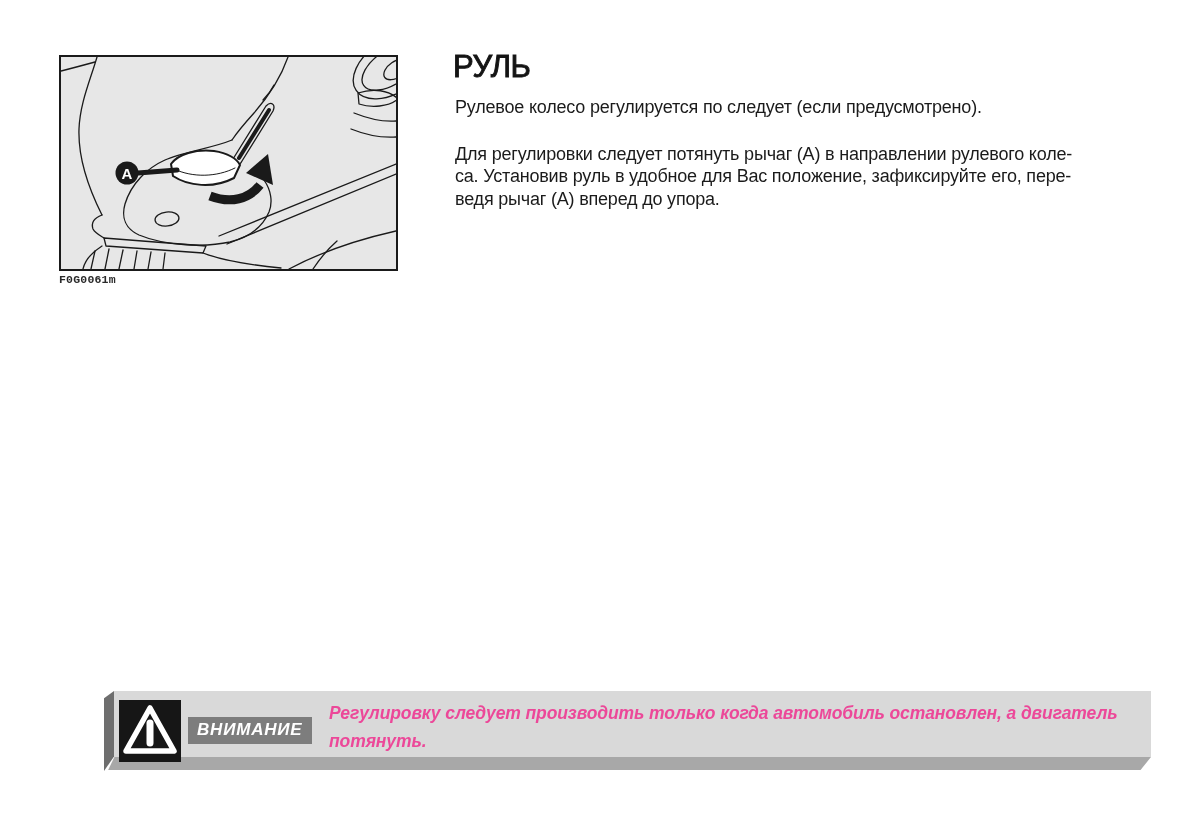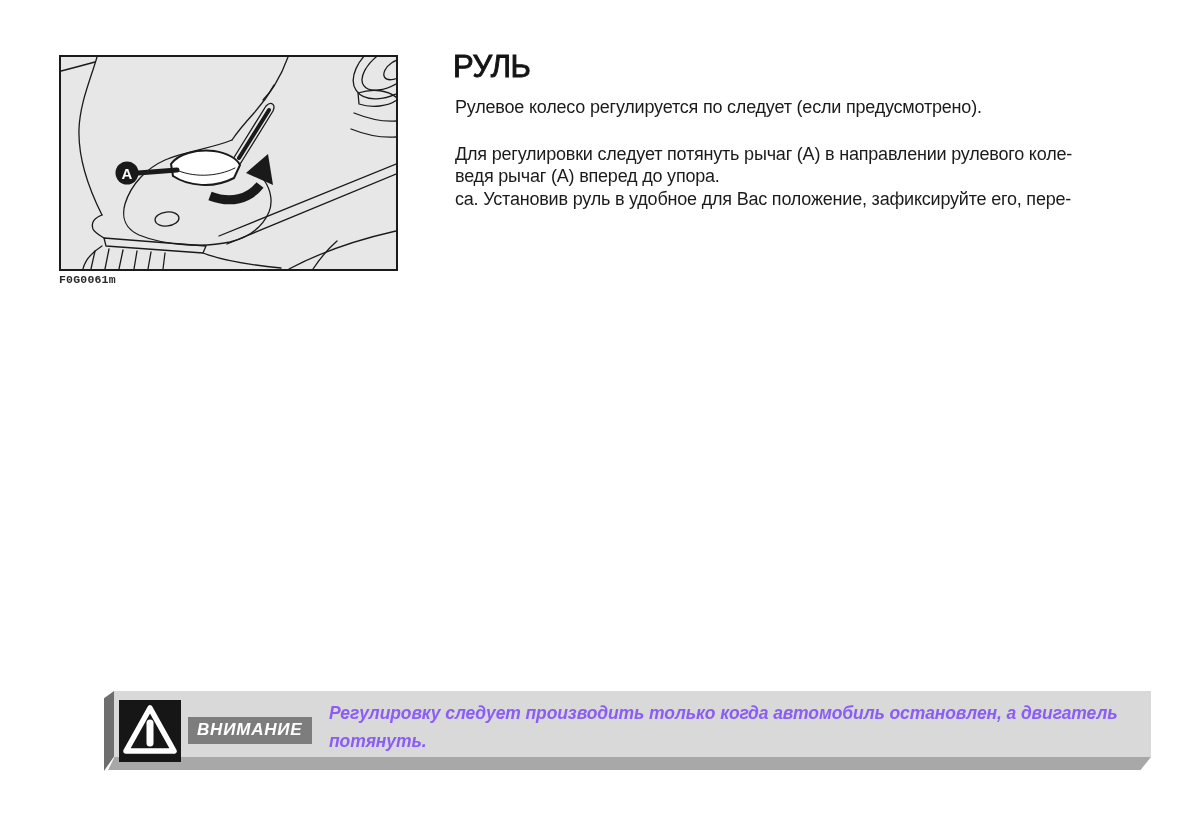--- a/index.html
+++ b/index.html
@@ -42,21 +42,21 @@
   }
   .warn-icon{position:absolute;left:15px;top:9px;width:62px;height:62px;background:#161616;z-index:3;}
   .warn-icon svg{display:block;width:100%;height:100%;}
   .warn-label{
     position:absolute;left:84px;top:26px;z-index:3;background:#7d7d7d;color:#ffffff;
     font-size:17px;font-weight:bold;font-style:italic;letter-spacing:.8px;
     padding:3px 10px 4px 9px;
   }
   .warn-text{
     position:absolute;left:225px;top:8px;width:810px;z-index:3;
-    font-size:17.5px;font-weight:bold;font-style:italic;line-height:28px;color:#8b5cf6;
+    font-size:17.5px;font-weight:bold;font-style:italic;line-height:28px;color:#ec4899;
     letter-spacing:-.1px;
   }
   .warn-text .line{display:block;white-space:nowrap;}
 </style>
 </head>
 <body>
 
 <div class="page">
 
   <div class="figure-frame">
@@ -118,22 +118,22 @@
   </div>
   <div class="figure-caption">F0G0061m</div>
 
   <div class="article">
     <h1>РУЛЬ</h1>
     <p>
       <span class="line">Рулевое колесо регулируется по следует (если предусмотрено).</span>
     </p>
     <p>
       <span class="line">Для регулировки следует потянуть рычаг (А) в направлении рулевого коле-</span>
+      <span class="line">са. Установив руль в удобное для Вас положение, зафиксируйте его, пере-</span>
       <span class="line">ведя рычаг (А) вперед до упора.</span>
-      <span class="line">са. Установив руль в удобное для Вас положение, зафиксируйте его, пере-</span>
     </p>
   </div>
 
   <div class="warning">
     <div class="warn-bevel-left"></div>
     <div class="warn-bevel-bottom"></div>
     <div class="warn-main"></div>
 
     <div class="warn-icon">
       <svg viewBox="0 0 62 62">

